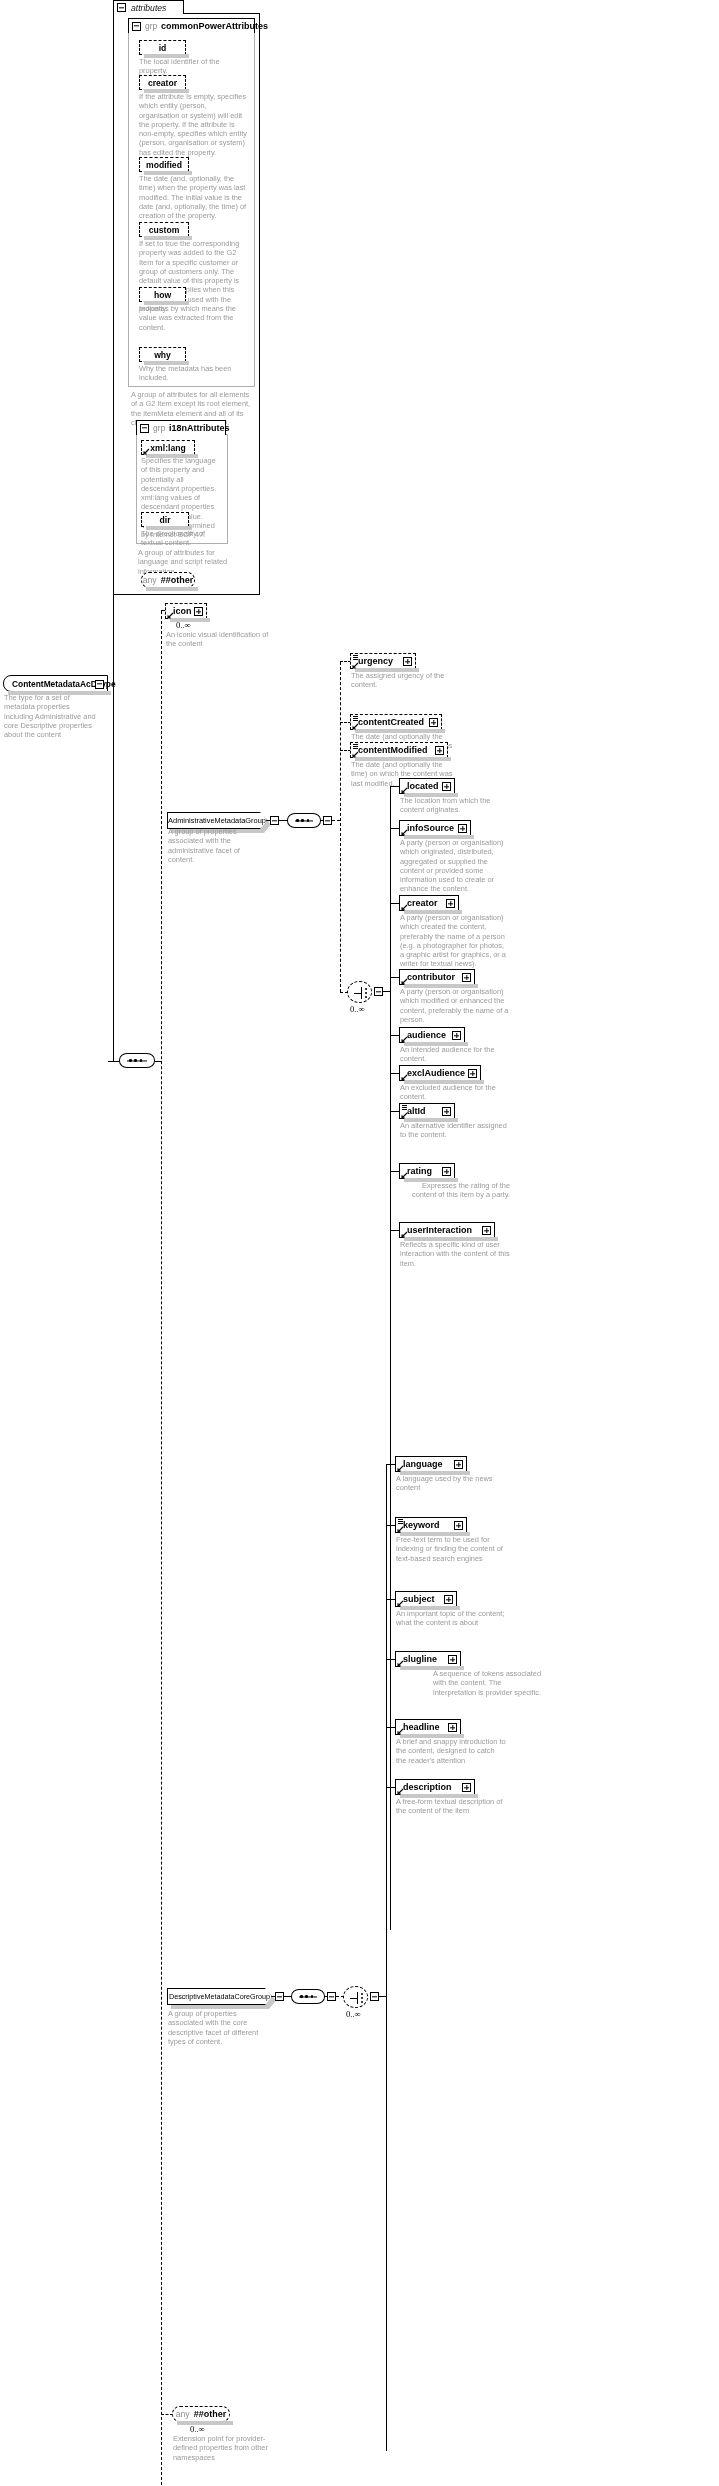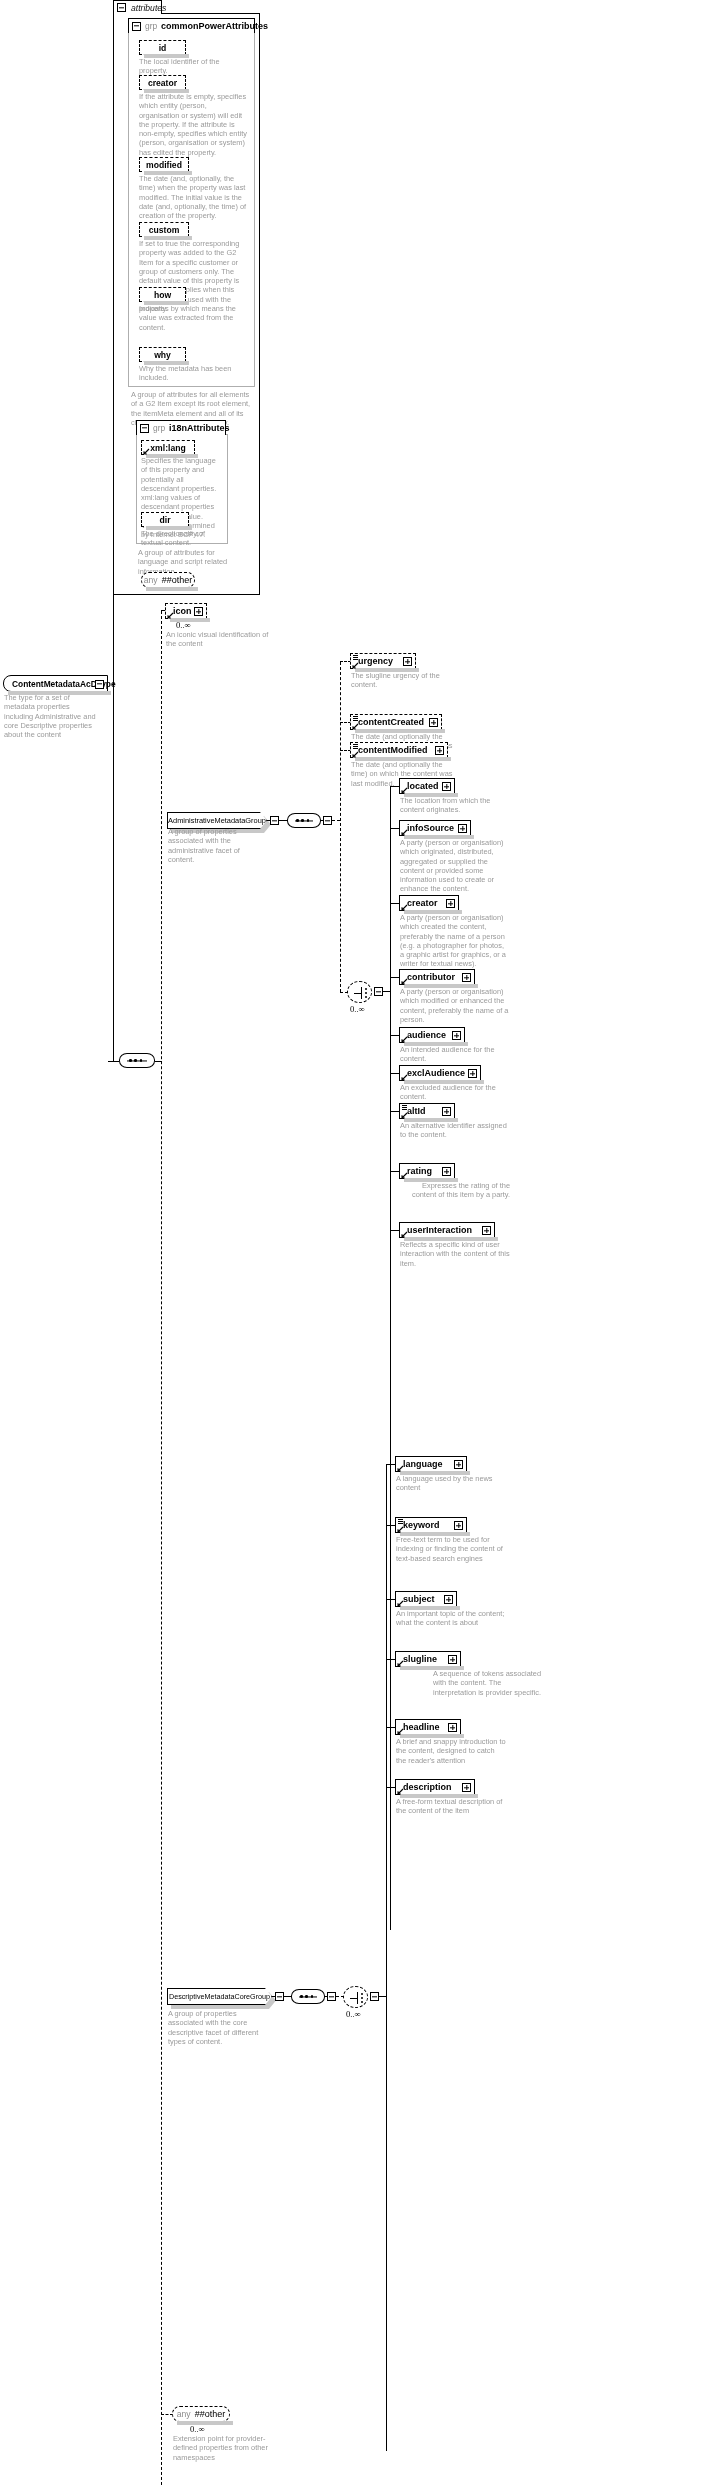--- a/index.html
+++ b/index.html
@@ -85,21 +85,21 @@
   
   .refarrow{position:absolute;left:1px;bottom:-1px;width:7px;height:7px;}
 
   
   .anyn{
     position:absolute;border:1.3px dashed #000;background:#fff;box-sizing:border-box;
     height:16px;border-radius:9px;display:flex;align-items:center;justify-content:center;
     gap:4px;z-index:2;
   }
   .anyn .kw{color:#8c8c8c;font-size:8.6px;}
-  .anyn .nm{color:#000;font-size:9px;font-weight:normal;}
+  .anyn .nm{color:#000;font-size:9px;font-weight:bold;}
 
   
   .grpn{
     position:absolute;background:#fff;box-sizing:border-box;height:17px;
     display:flex;align-items:center;justify-content:center;z-index:2;
     font-size:8.8px;color:#000;
     border:1.3px solid #000;
     clip-path:polygon(0 0, calc(100% - 7px) 0, 100% 50%, calc(100% - 7px) 100%, 0 100%);
   }
   .grpn-wrap{position:absolute;}
@@ -141,21 +141,21 @@
   .lnv{width:1px;}
   .dln{position:absolute;}
   .dlnh{height:0;border-top:1.1px dashed #000;}
   .dlnv{width:0;border-left:1.1px dashed #000;}
 </style>
 </head>
 <body>
 
 <div class="canvas">
 
-  <div class="panel-tab" style="left:113px;top:0px;width:49px;">
+  <div class="panel-tab" style="left:113px;top:0px;width:71px;">
     <span class="tgl"></span>
     <span class="tab-label">attributes</span>
   </div>
   <div class="panel" style="left:113px;top:13px;width:147px;height:582px;"></div>
 
   <div class="grphdr" style="left:128px;top:18px;width:127px;">
     <span class="tgl"></span>
     <span class="kw">grp</span>
     <span class="nm">commonPowerAttributes</span>
   </div>
@@ -296,21 +296,21 @@
         <i></i>
         <i></i>
       </span>
     <span class="lbl">urgency</span>
     <span class="tgl plus" style="position:absolute;right:3px;top:3px;"></span>
     <svg class="refarrow" viewBox="0 0 7 7">
       <path d="M6 1 L1 6 M1 6 L1 3.2 M1 6 L3.8 6" stroke="#000" stroke-width="1.1" fill="none"></path>
     </svg>
     <span class="shadow"></span>
   </div>
-  <div class="doc" style="left:351px;top:671px;width:110px;">The slugline urgency of the content.</div>
+  <div class="doc" style="left:351px;top:671px;width:110px;">The assigned urgency of the content.</div>
 
   <div class="dln dlnh" style="left:340px;top:722px;width:11px;"></div>
   <div class="node dashed" style="left:350px;top:714px;width:92px;">
     <span class="listglyph">
         <i></i>
         <i></i>
         <i></i>
       </span>
     <span class="lbl">contentCreated</span>
     <span class="tgl plus" style="position:absolute;right:3px;top:3px;"></span>

